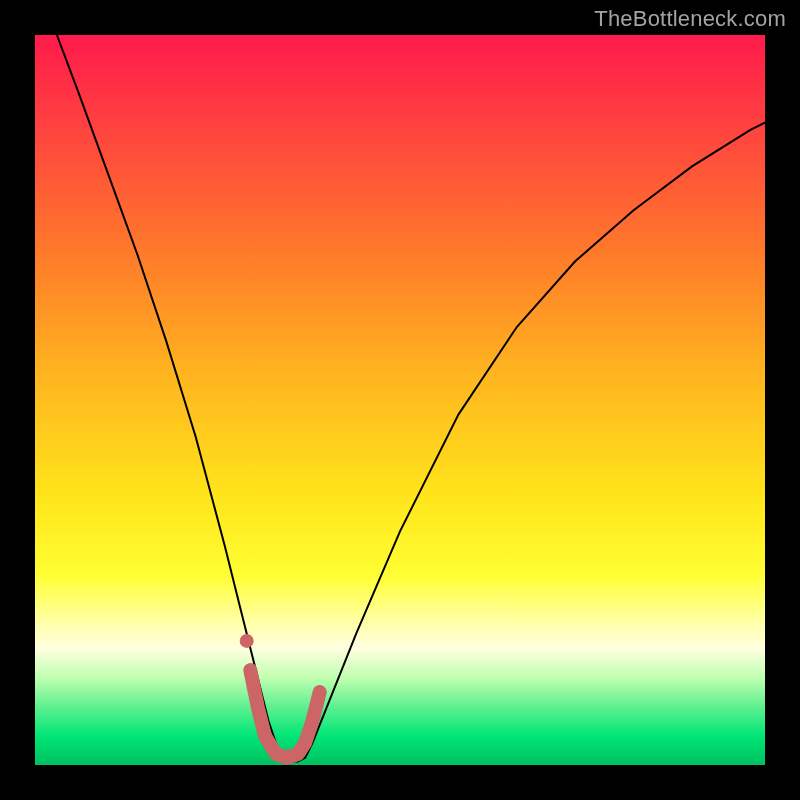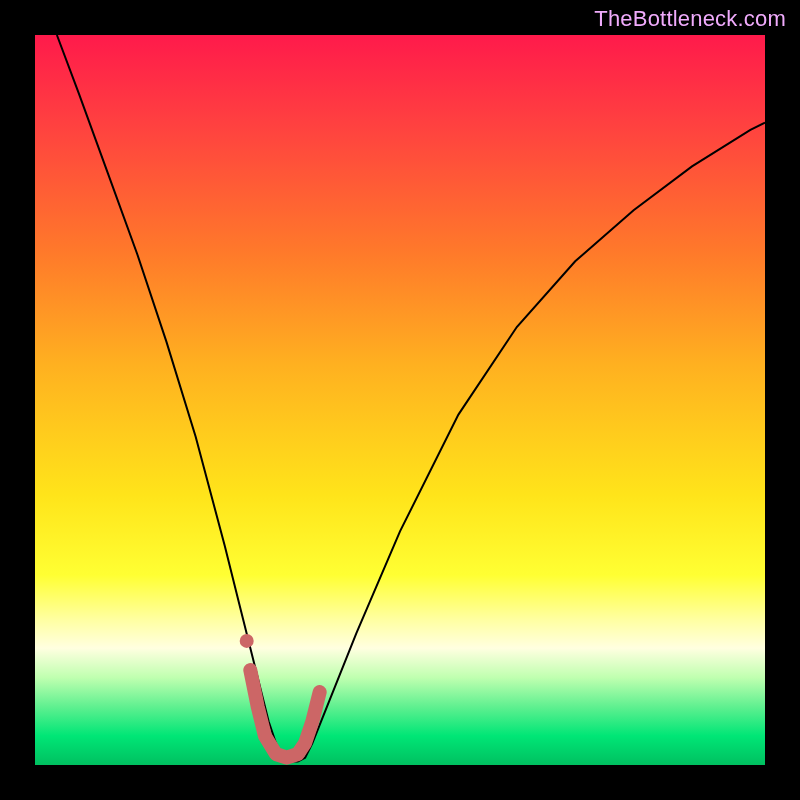--- a/index.html
+++ b/index.html
@@ -44,21 +44,21 @@
     left: 0;
     top: 0;
     width: 730px;
     height: 730px;
     overflow: visible;
   }
   .watermark {
     position: absolute;
     top: 6px;
     right: 14px;
-    color: #f0abfc;
+    color: #a3a3a3;
     font-family: Arial, Helvetica, sans-serif;
     font-size: 22px;
     letter-spacing: 0.2px;
   }
 </style>
 </head>
 <body>
 
 <div class="frame">
   <div class="watermark">TheBottleneck.com</div>

